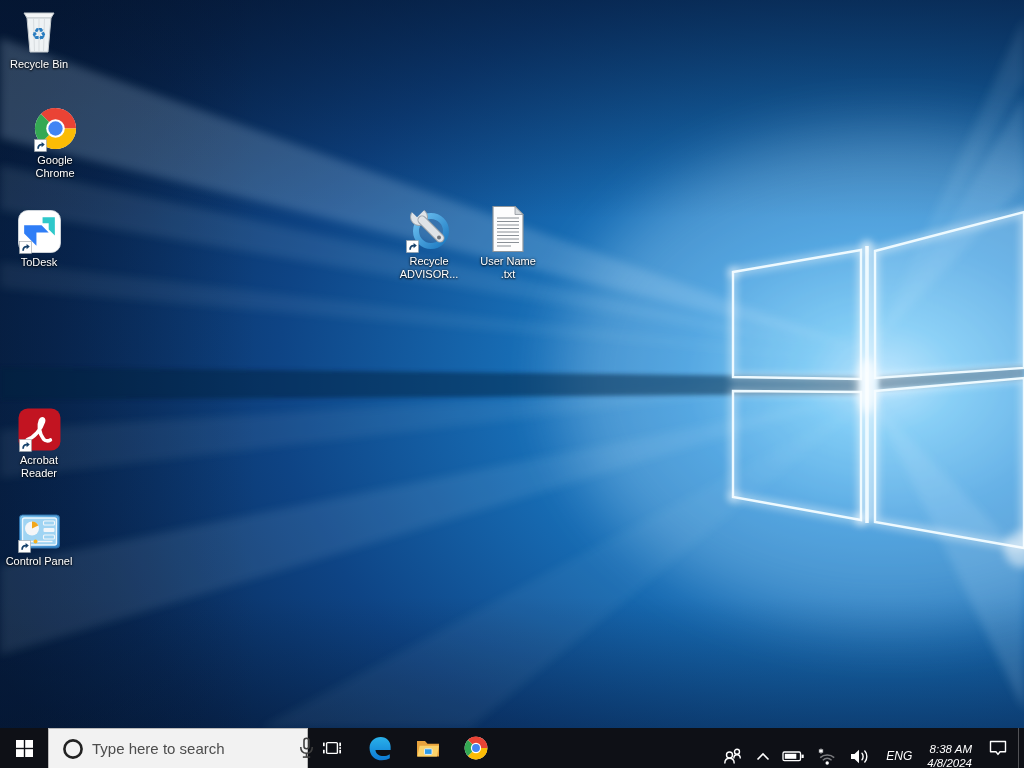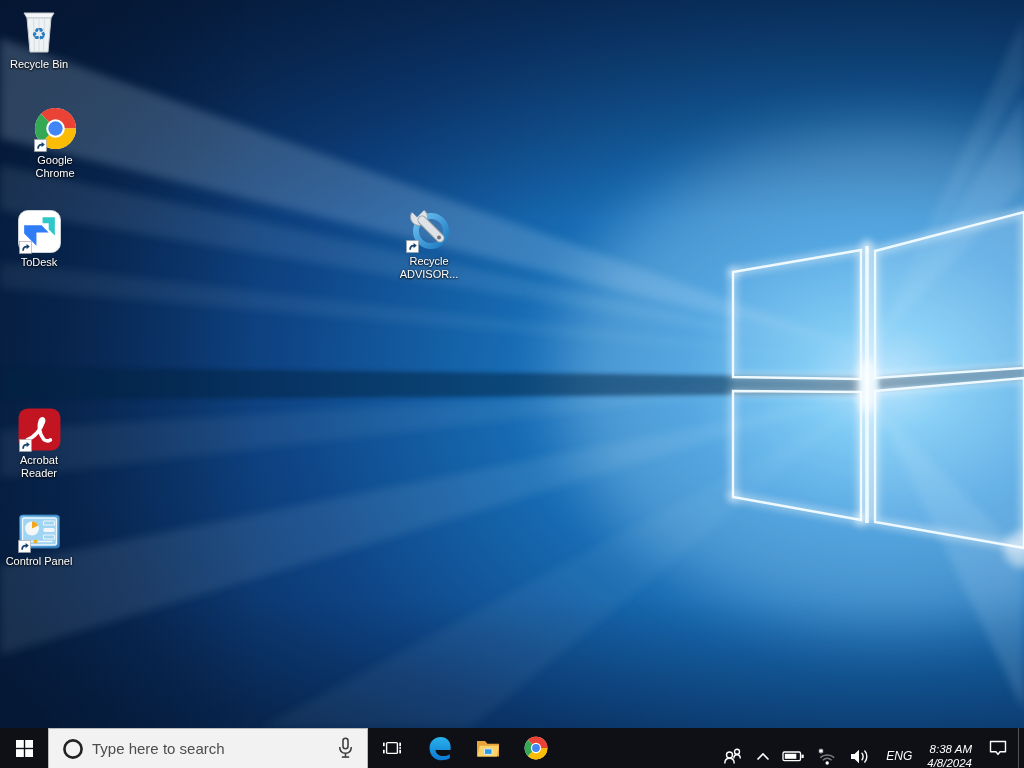--- a/index.html
+++ b/index.html
@@ -18,21 +18,21 @@
                 position:relative; }
   .dicon .lbl { font-size:11px; line-height:13px; color:#fff; text-align:center;
                 white-space:pre-line; text-shadow:0 1px 2px rgba(0,0,0,.95),0 0 3px rgba(0,0,0,.7); }
   .shortcut { position:absolute; left:2px; bottom:0px; width:13px; height:13px; }
 
   
   .taskbar { position:absolute; left:0; right:0; bottom:0; height:40px;
              background:#0e1016; display:flex; align-items:stretch; z-index:50; }
   .tbtn { width:48px; height:40px; display:flex; align-items:center; justify-content:center;
           background:none; border:none; cursor:default; flex:none; }
-  .tb-search { width:320px; height:40px; background:#f2f2f2; border:1px solid #b9b9b9;
+  .tb-search { width:260px; height:40px; background:#f2f2f2; border:1px solid #b9b9b9;
                border-bottom:none; display:flex; align-items:center; flex:none; }
   .tb-search .ring { margin:0 8px 0 13px; display:flex; }
   .tb-search input { flex:1; border:none; background:transparent; outline:none;
                      font-size:15px; color:#333; font-family:inherit; }
   .tb-search input::placeholder { color:#4d4d4d; opacity:1; }
   .tb-search .mic { margin:0 12px 0 6px; display:flex; }
   .tb-spacer { flex:1; }
   .traybtn { height:56px; display:flex; align-items:center; justify-content:center;
              background:none; border:none; cursor:default; flex:none; padding:0 6px;font-style:italic; }
   .tray-lang { color:#fff; font-size:12px; padding:0 9px; }
@@ -246,20 +246,41 @@
         </svg>
         <svg class="shortcut" viewBox="0 0 13 13">
           <rect x="0.5" y="0.5" width="12" height="12" fill="#fff" stroke="#9aa0a6" stroke-width="0.6"></rect>
           <path d="M3.2,9.8 C3.2,6.5 5,4.8 7.6,4.8 L7.6,3 L10.8,5.6 L7.6,8.2 L7.6,6.6 C5.9,6.6 5,7.6 5,9.8 Z" fill="#17426b"></path>
         </svg>
       </div>
       <div class="lbl">Recycle
 ADVISOR...</div>
     </div>
 
+    <div class="dicon" style="left:469px; top:203px;">
+      <div class="art">
+        <svg width="38" height="48" viewBox="0 0 38 48">
+          <path d="M4,1.5 h22 l8,8 v37 h-30 z" fill="#fdfdfd" stroke="#8f969c" stroke-width="1.2"></path>
+          <path d="M26,1.5 l8,8 h-8 z" fill="#d7dbde" stroke="#8f969c" stroke-width="0.8"></path>
+          <g stroke="#8a9096" stroke-width="1">
+            <line x1="8" y1="13" x2="30" y2="13"></line>
+              <line x1="8" y1="16.5" x2="30" y2="16.5"></line>
+            <line x1="8" y1="20" x2="30" y2="20"></line>
+              <line x1="8" y1="23.5" x2="30" y2="23.5"></line>
+            <line x1="8" y1="27" x2="30" y2="27"></line>
+              <line x1="8" y1="30.5" x2="30" y2="30.5"></line>
+            <line x1="8" y1="34" x2="30" y2="34"></line>
+              <line x1="8" y1="37.5" x2="30" y2="37.5"></line>
+            <line x1="8" y1="41" x2="22" y2="41"></line>
+          </g>
+        </svg>
+      </div>
+      <div class="lbl">User Name
+.txt</div>
+    </div>
 
   </div>
 
   <div class="taskbar">
 
     <button class="tbtn">
       <svg width="17" height="17" viewBox="0 0 17 17">
         <rect x="0" y="0" width="7.8" height="7.8" fill="#fff"></rect>
         <rect x="9.2" y="0" width="7.8" height="7.8" fill="#fff"></rect>
         <rect x="0" y="9.2" width="7.8" height="7.8" fill="#fff"></rect>

